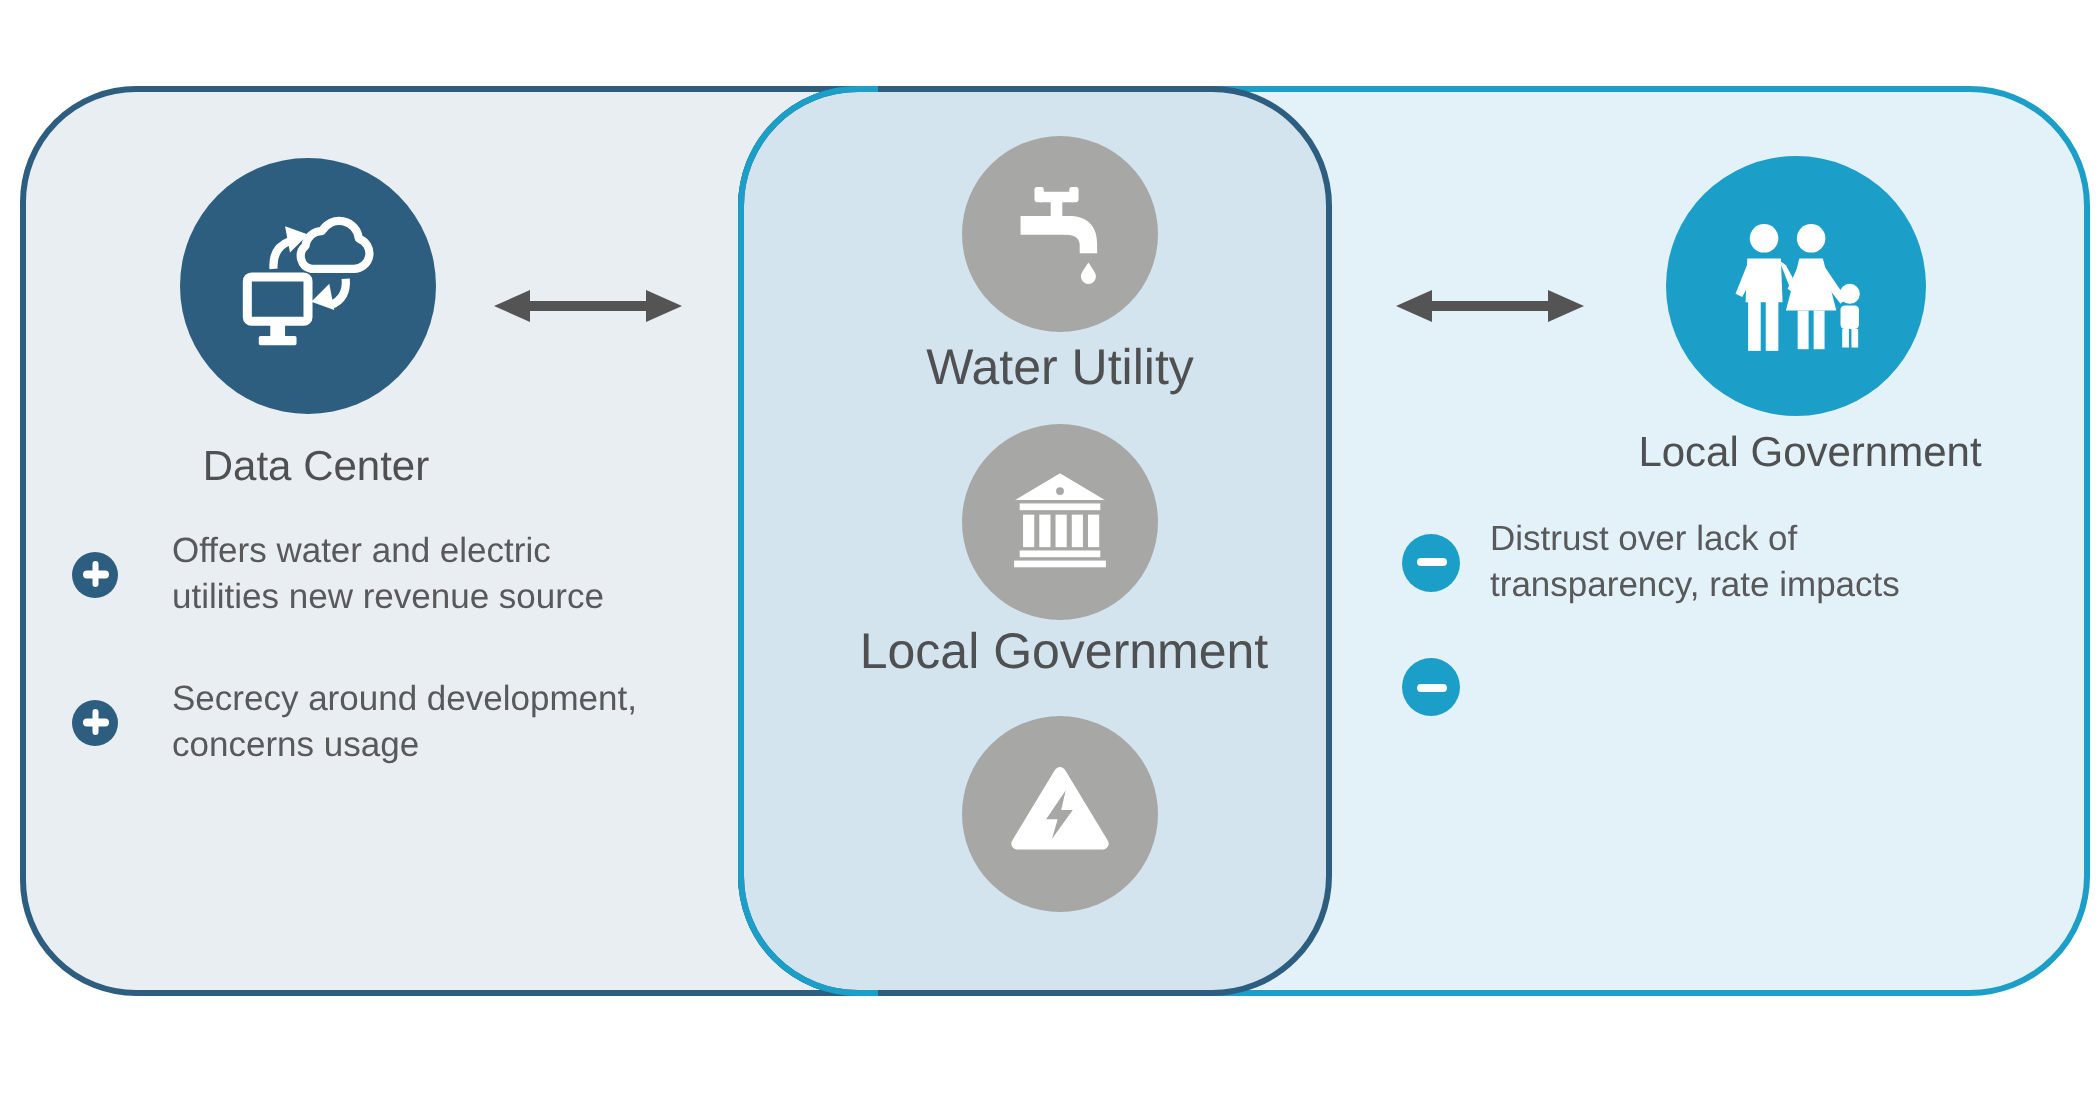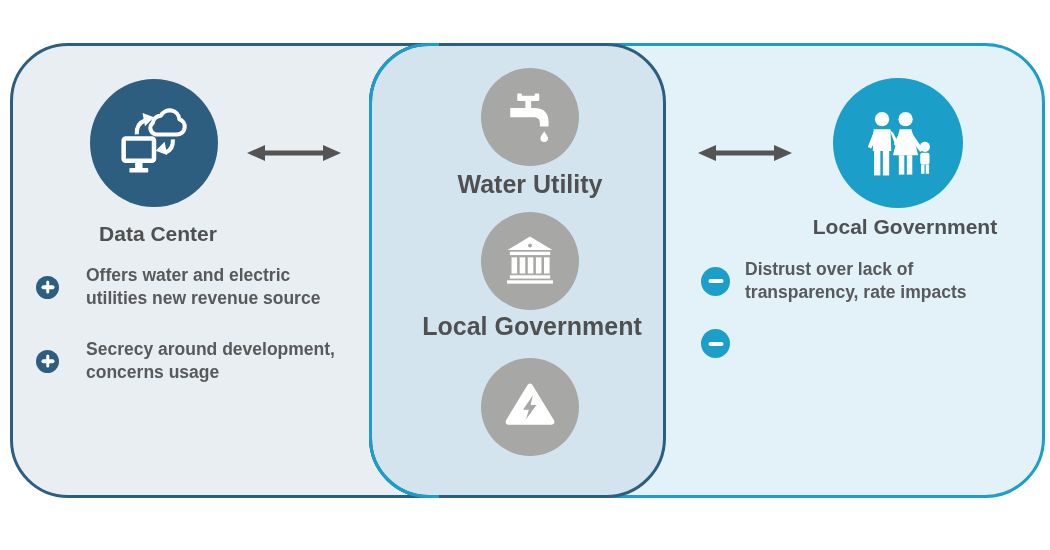--- a/index.html
+++ b/index.html
@@ -30,30 +30,30 @@
     position:absolute; border-radius:50%; z-index:6;
     display:flex; align-items:center; justify-content:center;
   }
   #dc-circle   { left:90px;  top:79px;  width:128px; height:128px; background:#2d5e80; }
   #comm-circle { left:833px; top:78px;  width:130px; height:130px; background:#1b9fc8; }
   .util-circle { left:481px; width:98px; height:98px; background:#a7a7a5; }
   #water-circle { top:68px; }
   #gov-circle   { top:212px; }
   #elec-circle  { top:358px; }
   .heading {
-    position:absolute; z-index:6; font-weight:bold; color:#4f5051; text-align:center;
+    position:absolute; z-index:6; font-weight:normal; color:#4f5051; text-align:center;
   }
   .heading-outer { font-size:21px; }
   .heading-mid   { font-size:25px; }
   #dc-title    { left:58px;  top:222px; width:200px; }
   #comm-title  { left:795px; top:215px; width:220px; }
   #water-label { left:420px; top:170px; width:220px; }
   #gov-label   { left:400px; top:312px; width:264px; }
   #elec-label  { left:420px; top:461px; width:220px; }
-  .bullets { position:absolute; z-index:6; display:flex; flex-direction:column;font-weight:bold; }
+  .bullets { position:absolute; z-index:6; display:flex; flex-direction:column; }
   #left-bullets  { left:36px;  top:264px; width:310px; gap:28px; }
   #right-bullets { left:701px; top:258px; width:330px; gap:25px; }
   .bullet { display:flex; align-items:center; }
   #left-bullets  .bullet { gap:27px; }
   #right-bullets .bullet { gap:15px; }
   .bullet-text {
     font-size:17.5px; line-height:23px; color:#58595b; white-space:pre-line;
   }
   .badge { flex:0 0 auto; border-radius:50%; position:relative; }
   .badge.plus  { width:23px; height:23px; background:#2d5e80; }

